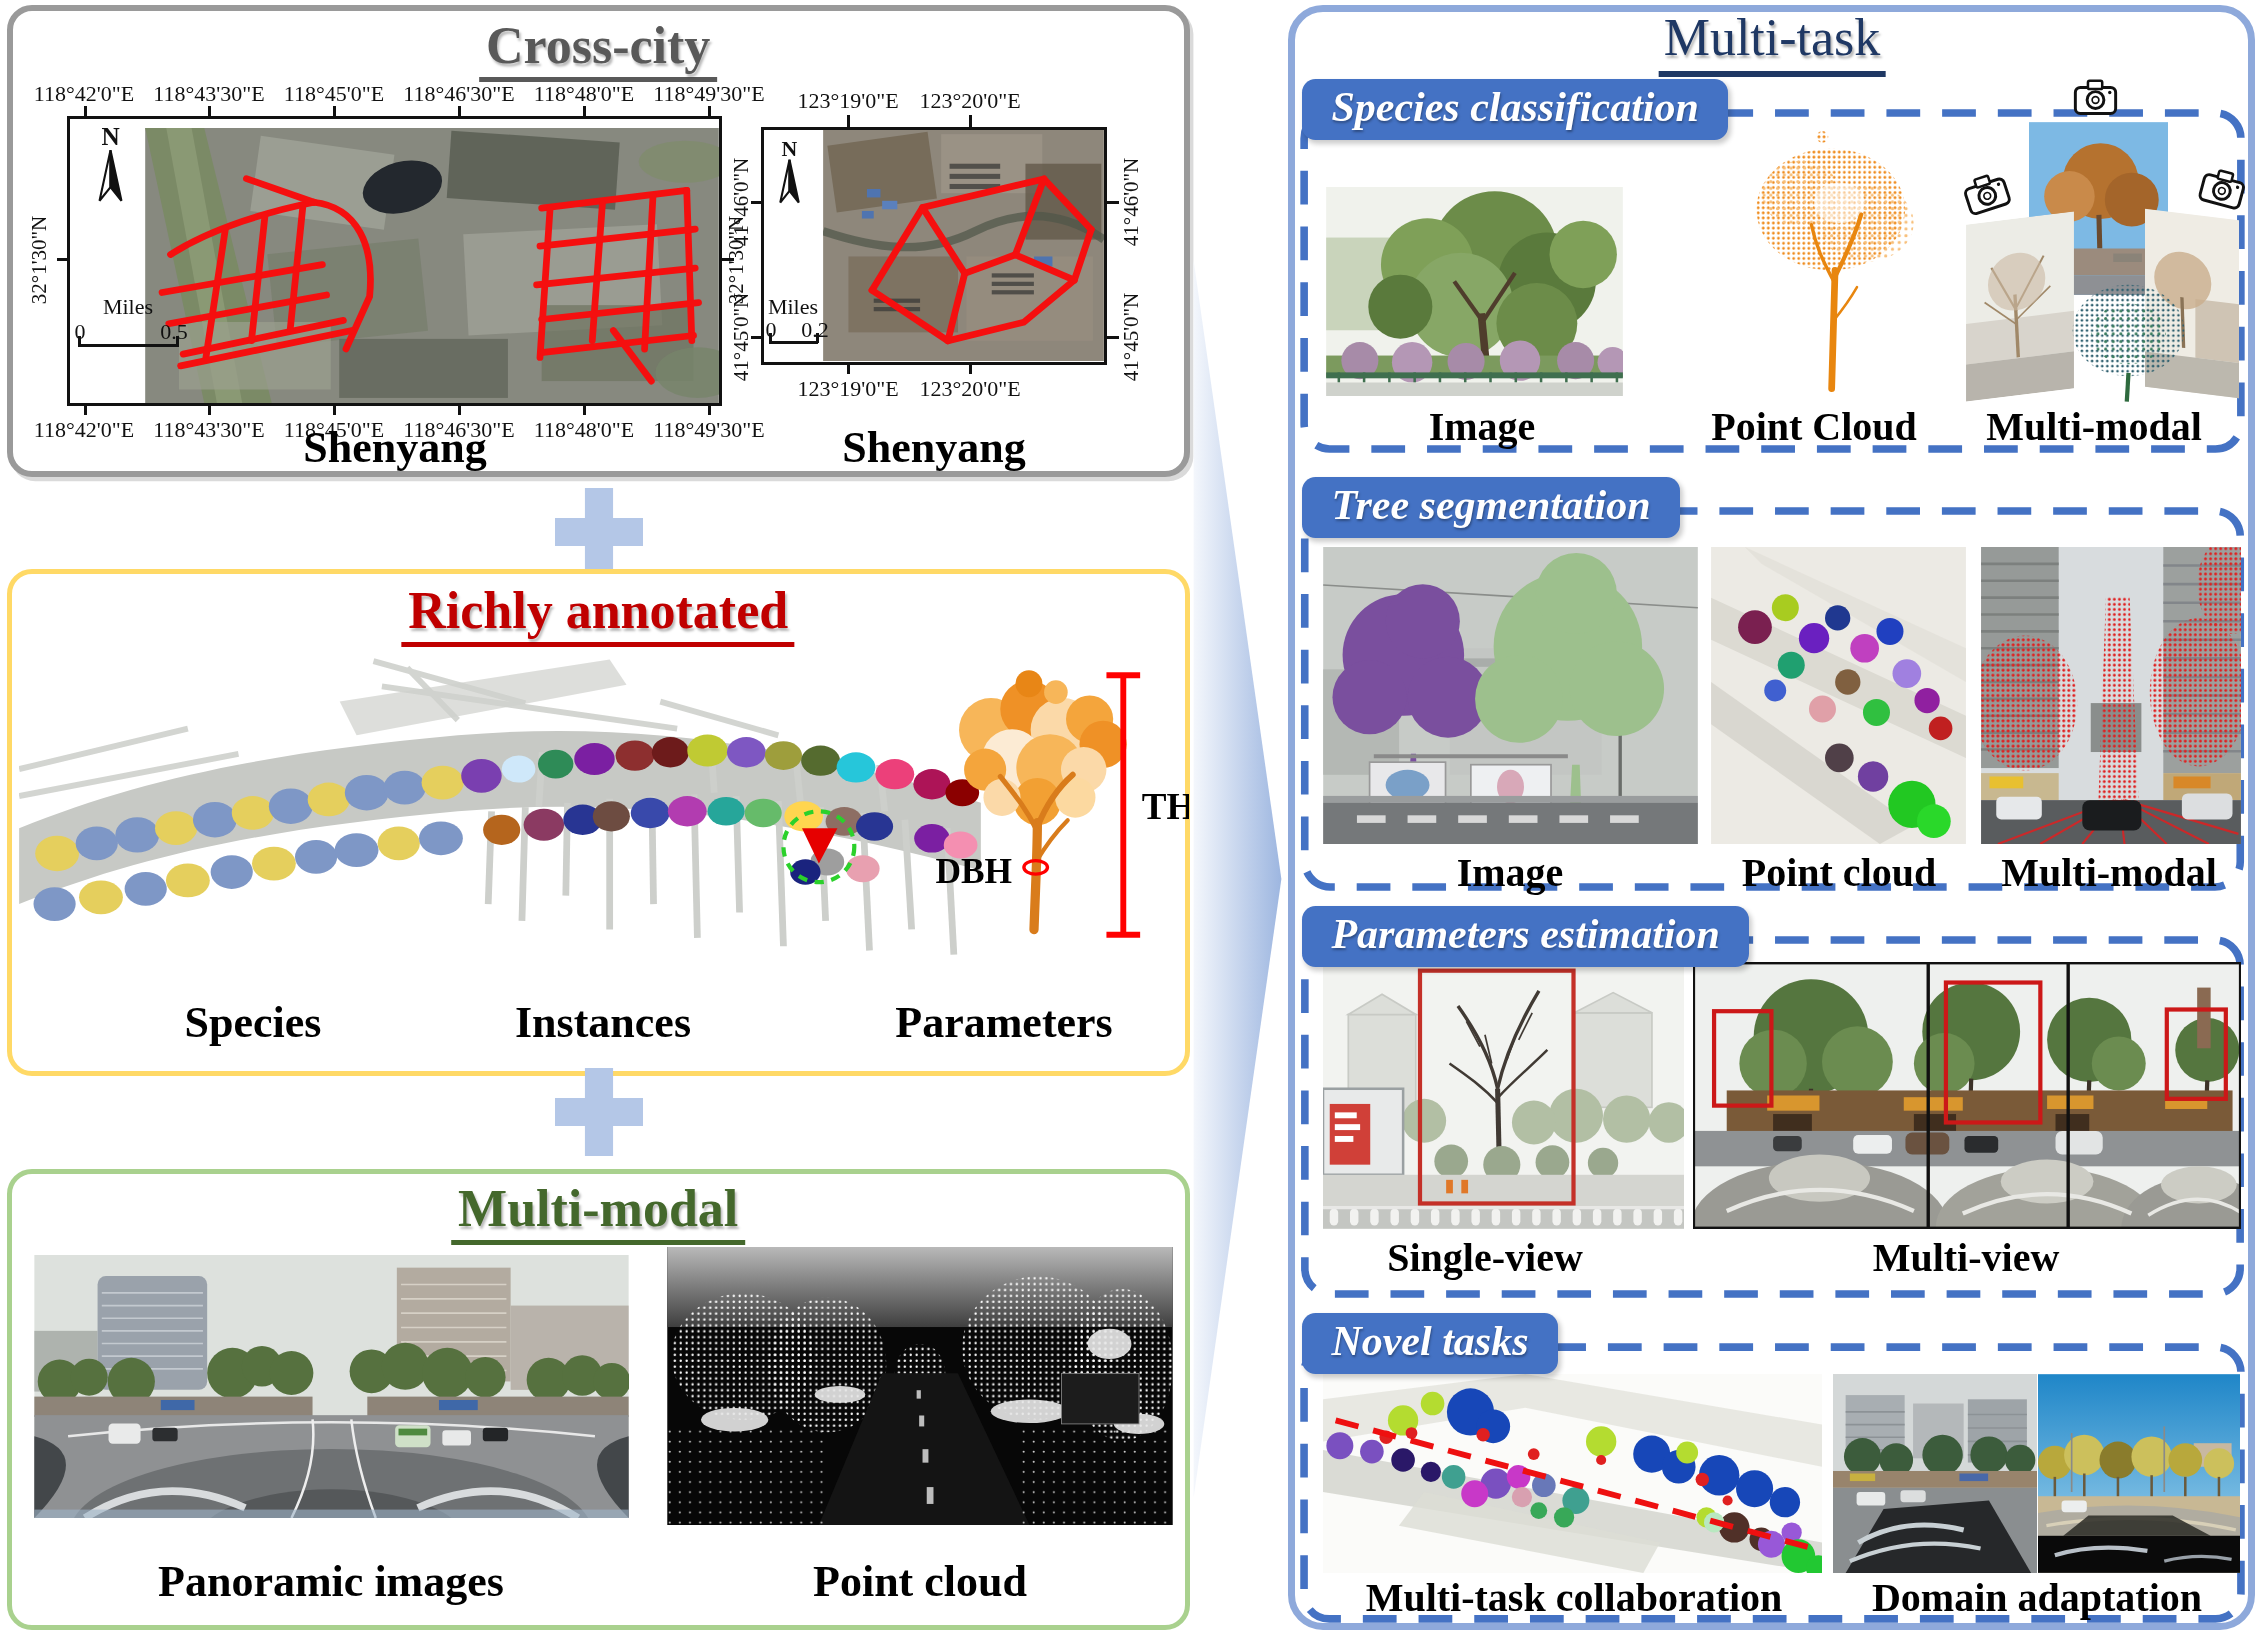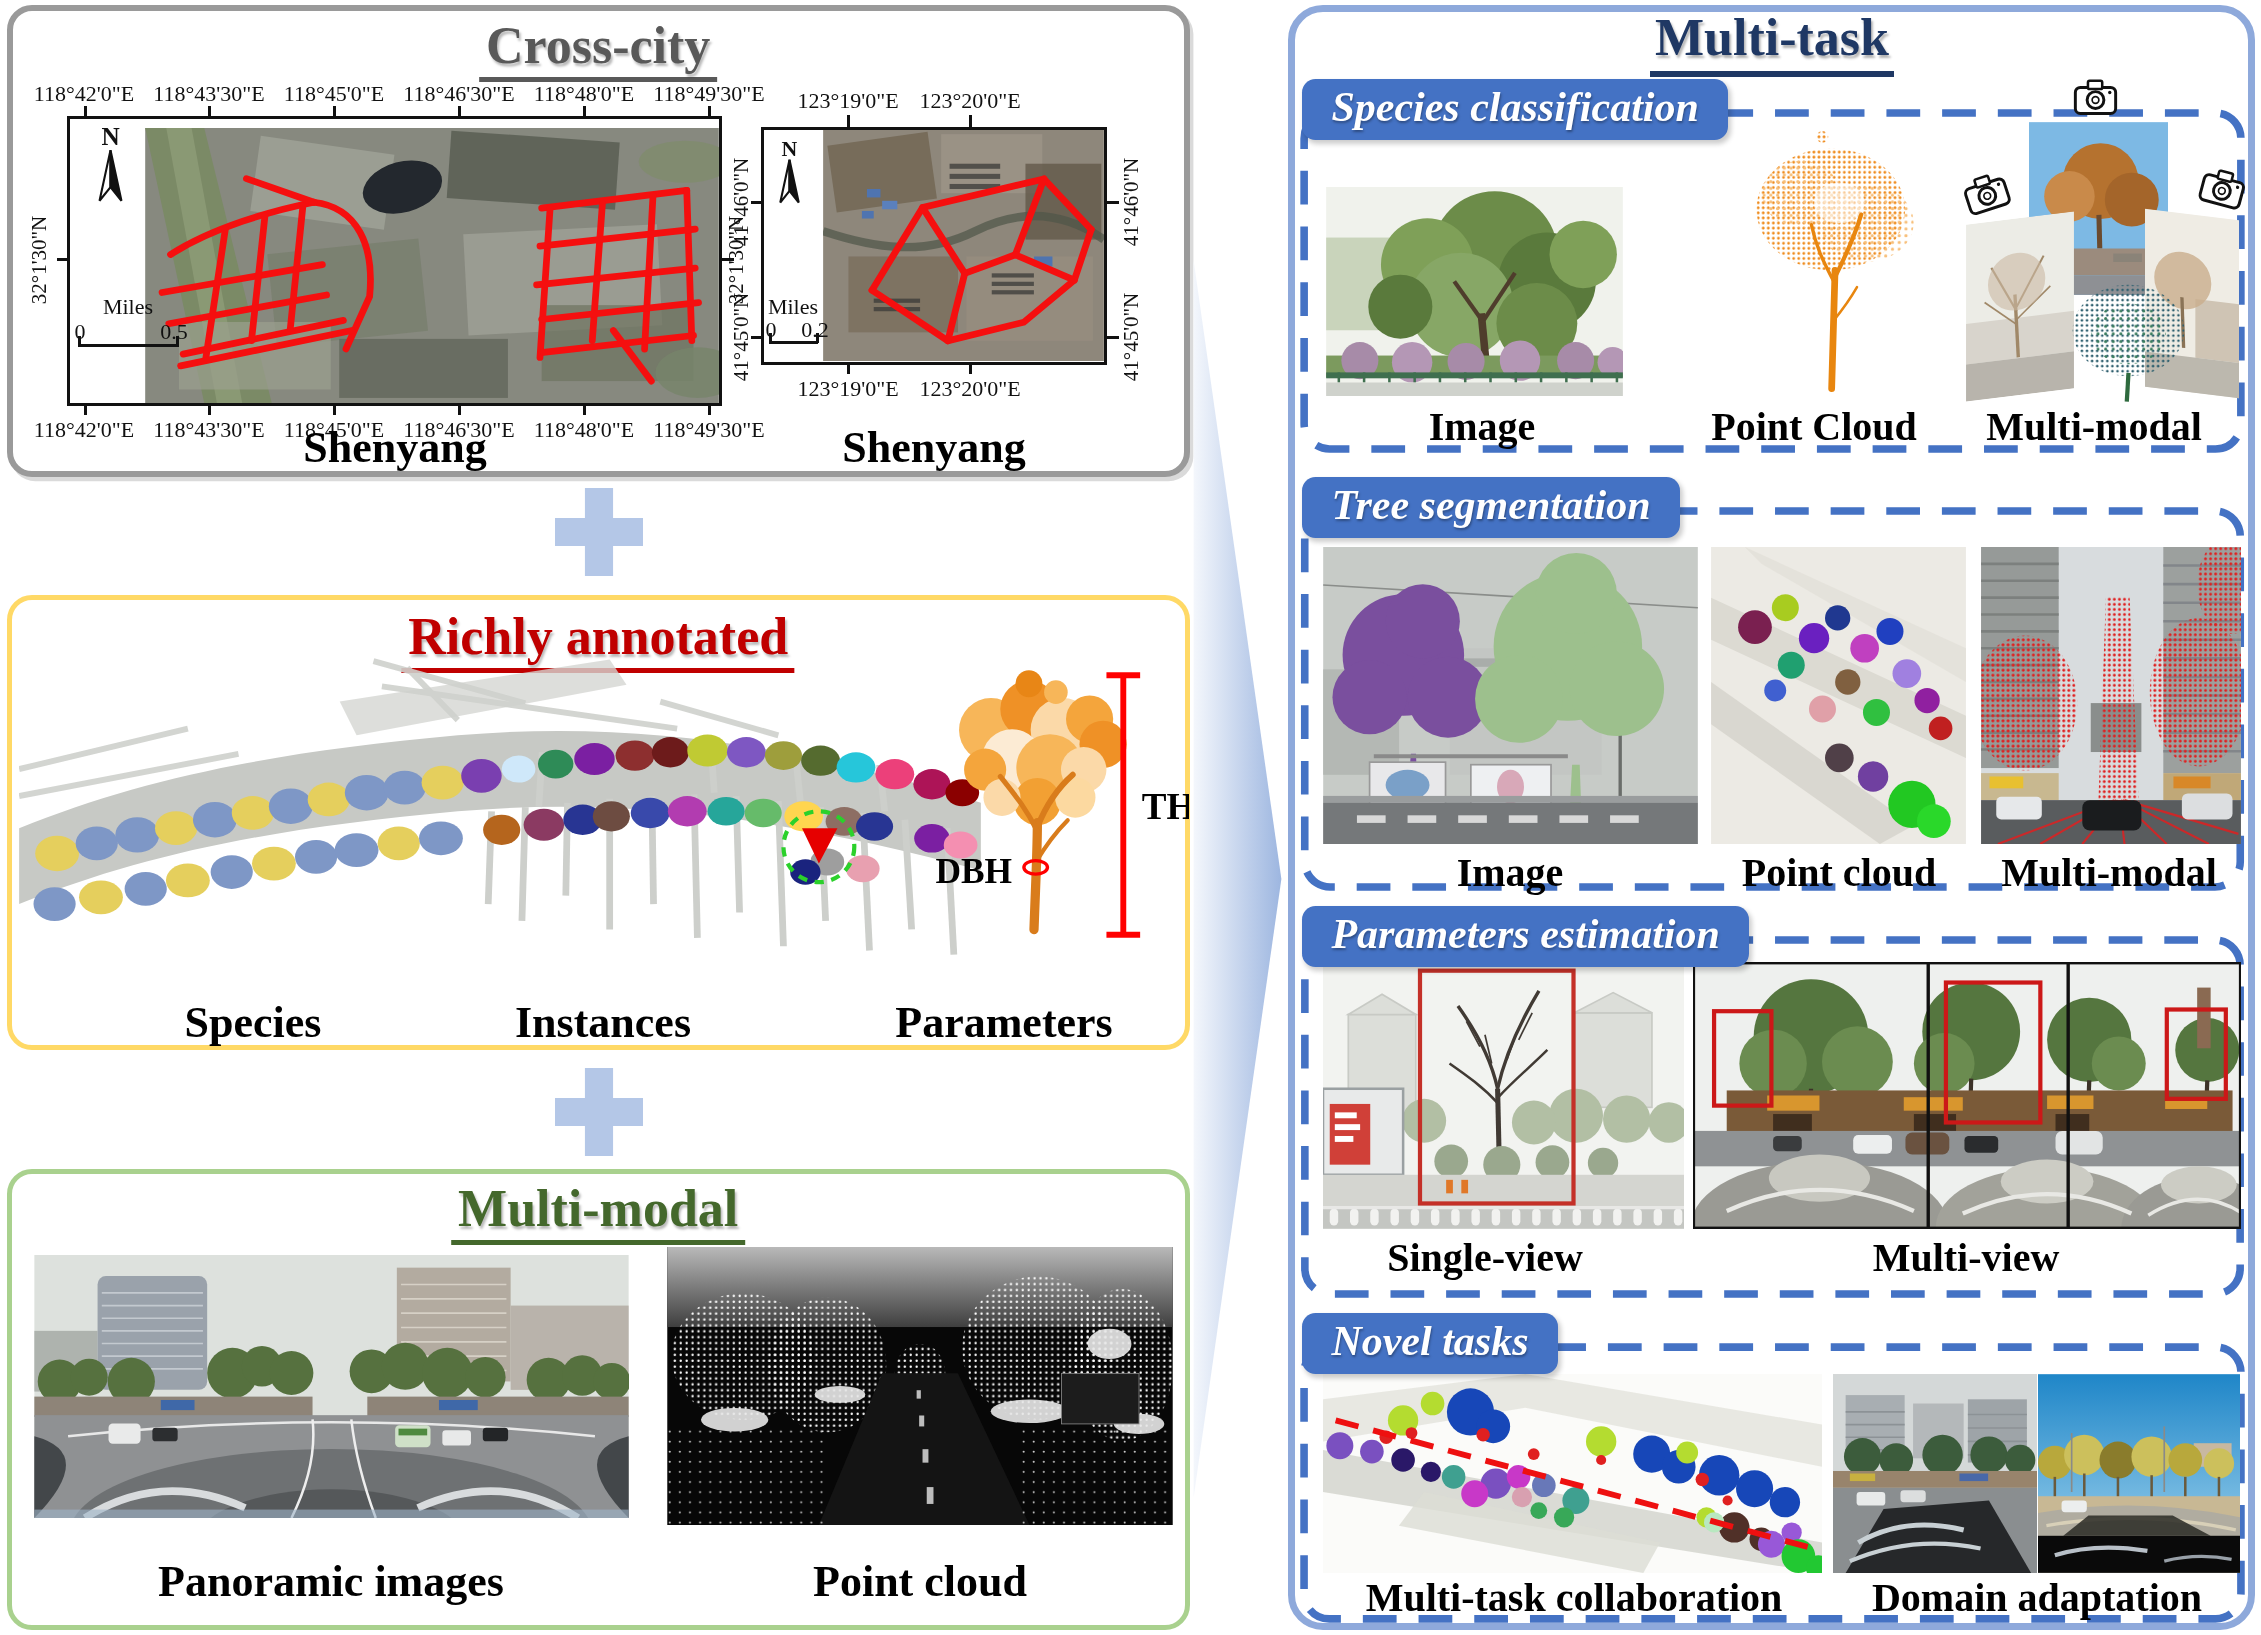--- a/index.html
+++ b/index.html
@@ -19,21 +19,21 @@
   .tk{position:absolute;background:#111}
   .frame{position:absolute;border:3.4px solid #111;background:#fff;box-sizing:border-box}
   .city{position:absolute;transform:translateX(-50%);font-weight:bold;font-size:44px;color:#000;white-space:nowrap}
   .sbt{position:absolute;font-weight:normal;color:#111;font-size:22px;transform:translateX(-50%);white-space:nowrap}
   .lbl{position:absolute;transform:translateX(-50%);font-weight:bold;font-size:40px;color:#000;white-space:nowrap}
   .lbl.big{font-size:44px}
   .plus{position:absolute;width:88px;height:88px;background:#b4c7e7;
         clip-path:polygon(34% 0,66% 0,66% 34%,100% 34%,100% 66%,66% 66%,66% 100%,34% 100%,34% 66%,0 66%,0 34%,34% 34%)}
   
   .outer{position:absolute;left:1288px;top:5px;width:967px;height:1625px;border:7.6px solid #8ea9db;border-radius:35px;box-sizing:border-box}
-  .mt-title{position:absolute;left:1772px;top:8.4px;transform:translateX(-50%);font-weight:bold;font-size:52px;color:#1f3864;
+  .mt-title{position:absolute;left:1772px;top:8.4px;transform:translateX(-50%);font-weight:normal;font-size:52px;color:#1f3864;
             text-shadow:1.7px 2.5px 2.5px rgba(0,0,0,.3)}
   .mt-title span{border-bottom:6.7px solid #1f3864;padding:0 5px 3.4px;display:inline-block}
   .section{position:absolute;left:1299px;width:947px}
   .pill{position:absolute;background:#4472c4;color:#fff;font-style:italic;font-weight:bold;font-size:42px;
         padding:4.2px 29px 9.3px;border-radius:13.5px;white-space:nowrap;z-index:4;
         text-shadow:0.8px 1.7px 2.5px rgba(0,0,0,.35);box-shadow:2.5px 3.4px 5px rgba(0,0,0,.2)}
   .photo{position:absolute;overflow:hidden}
   svg text{font-family:"Liberation Serif","DejaVu Serif",serif}
 </style>
 </head>
@@ -190,21 +190,21 @@
   <div class="tk" style="left:1107px;top:201px;width:11.8px;height:2.5px"></div>
   <div class="tk" style="left:1107px;top:336px;width:11.8px;height:2.5px"></div>
   <div class="tickl" style="left:848px;top:376px">123°19'0"E</div>
   <div class="tickl" style="left:970px;top:376px">123°20'0"E</div>
   <div class="tk" style="left:847px;top:364px;width:2.5px;height:10px"></div>
   <div class="tk" style="left:969px;top:364px;width:2.5px;height:10px"></div>
   <div class="city" style="left:934px;top:422px">Shenyang</div>
 
   <div class="plus" style="left:555px;top:488px"></div>
 
-  <div class="panel yellow" style="top:595px;height:455px">
+  <div class="panel yellow" style="top:569px;height:507px">
     <div class="ptitle" style="top:10px;color:#c00000"><span>Richly annotated</span></div>
   </div>
 
   <svg class="abs" style="left:18.6px;top:651px" width="962" height="329" viewBox="0 0 1140 390">
     <path d="M0,210 C150,150 300,120 520,100 C750,80 950,120 1140,180 L1140,260 C950,210 750,170 520,190 C300,210 150,240 0,300 Z" fill="#c7c9c5"></path>
     <polygon points="380,60 700,10 720,40 400,100" fill="#d4d6d2" opacity=".8"></polygon>
     <g stroke="#cfd1cd" stroke-width="7" opacity=".9">
       <line x1="420" y1="12" x2="600" y2="62"></line>
         <line x1="430" y1="42" x2="780" y2="92"></line>
       <line x1="0" y1="140" x2="200" y2="92"></line>

